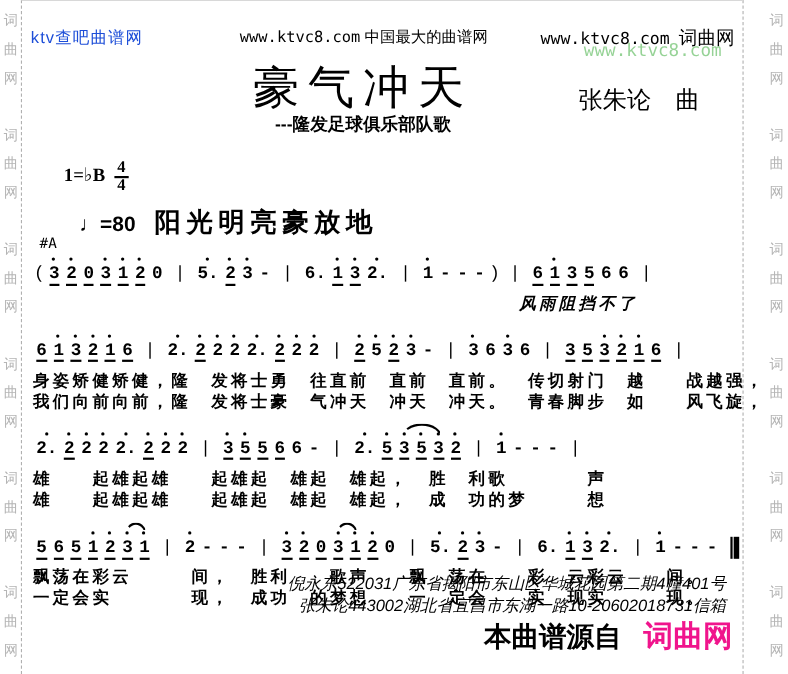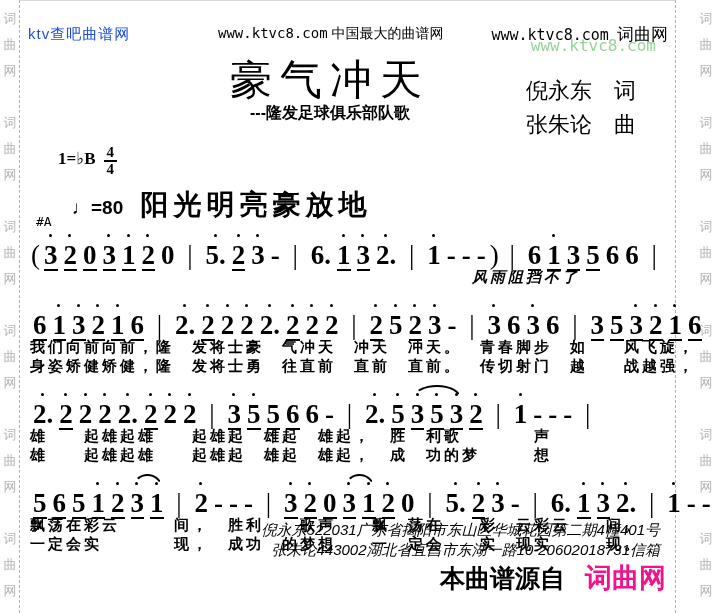--- a/index.html
+++ b/index.html
@@ -38,29 +38,29 @@
 
   
   .keytime { position:absolute; left:58px; top:100px; font-weight:bold; font-size:17px;
     font-family:"Liberation Serif","DejaVu Serif",serif;margin-top:44px; }
   .frac { display:inline-block; vertical-align:middle; margin-left:8px; text-align:center;
     font-size:15px; line-height:1.1; }
   .frac .top { border-bottom:2px solid #000; padding:0 3px; }
 
   
   .tempo { position:absolute; left:72px; top:186px; font-size:19px; font-weight:bold; }
-  .tempo .expr { font-size:28px; letter-spacing:5px; margin-left:12px; }
+  .tempo .expr { font-size:24px; letter-spacing:5px; margin-left:12px; }
   .section-label { position:absolute; left:36px; top:214px; font-size:13px;
     font-family:"DejaVu Sans Mono",monospace; }
 
   
   .systems { position:absolute; left:30px; top:226px; width:624px; }
   .system { margin-bottom:9px; }
-  .notes { font-family:Liberation Serif, serif; font-weight:bold;
-    font-size:27px; white-space:nowrap; padding-top:14px; height:40px; }
+  .notes { font-family:Liberation Mono, monospace; font-weight:bold;
+    font-size:16px; white-space:nowrap; padding-top:14px; height:40px; }
   .tok { display:inline-block; position:relative; margin:0 3px; min-width:9px; text-align:center; line-height:1.05; }
   .tok.ul { border-bottom:2px solid #000; }
   .tok.od::before { content:''; position:absolute; top:-7px; left:50%; margin-left:-2px;
     width:3px; height:3px; border-radius:50%; background:#000; }
   .tok.bar { margin:0 8px; font-weight:normal; }
   .tok.paren { font-weight:normal; margin:0 1px; }
   .finalbar { display:inline-block; width:8px; height:20px; border-left:2px solid #000;
     border-right:5px solid #000; vertical-align:middle; margin-left:9px; }
   .tie { display:inline-block; position:relative; }
   .tie::before { content:''; position:absolute; left:5px; right:5px; top:-14px; height:9px;
@@ -138,21 +138,20 @@
   </div>
   <div class="hdr-right">
     <span class="url">www.ktvc8.com</span>
     <span class="site">词曲网</span>
   </div>
   <div class="hdr-right-wm">www.ktvc8.com</div>
 
   <div class="title">豪气冲天</div>
   <div class="subtitle">---隆发足球俱乐部队歌</div>
   <div class="credits">
-    <div>倪永东　词</div>
     <div>张朱论　曲</div>
   </div>
 
   <div class="keytime">
     <span>1=♭B</span><span class="frac"><span class="top">4</span><br><span>4</span></span>
   </div>
 
   <div class="tempo">
     <span>♩=80</span>
     <span class="expr">阳光明亮豪放地</span>
@@ -162,22 +161,22 @@
   <div class="systems">
     <div class="system sys-0">
       <div class="notes"><span class="tok paren">(</span><span class="tok od ul">3</span><span class="tok od ul">2</span><span class="tok ul">0</span><span class="tok od ul">3</span><span class="tok od ul">1</span><span class="tok od ul">2</span><span class="tok">0</span><span class="tok bar">|</span><span class="tok od">5.</span><span class="tok od ul">2</span><span class="tok od">3</span><span class="tok">-</span><span class="tok bar">|</span><span class="tok">6.</span><span class="tok od ul">1</span><span class="tok od ul">3</span><span class="tok od">2.</span><span class="tok bar">|</span><span class="tok od">1</span><span class="tok">-</span><span class="tok">-</span><span class="tok">-</span><span class="tok paren">)</span><span class="tok bar">|</span><span class="tok ul">6</span><span class="tok od ul">1</span><span class="tok ul">3</span><span class="tok ul">5</span><span class="tok">6</span><span class="tok">6</span><span class="tok bar">|</span></div>
       <div class="lyrics">
           <div class="lyric-row">风雨阻挡不了</div>
         </div>
     </div>
     <div class="system sys-1">
       <div class="notes"><span class="tok ul">6</span><span class="tok od ul">1</span><span class="tok od ul">3</span><span class="tok od ul">2</span><span class="tok od ul">1</span><span class="tok ul">6</span><span class="tok bar">|</span><span class="tok od">2.</span><span class="tok od ul">2</span><span class="tok od">2</span><span class="tok od">2</span><span class="tok od">2.</span><span class="tok od ul">2</span><span class="tok od">2</span><span class="tok od">2</span><span class="tok bar">|</span><span class="tok od ul">2</span><span class="tok od">5</span><span class="tok od ul">2</span><span class="tok od">3</span><span class="tok">-</span><span class="tok bar">|</span><span class="tok od">3</span><span class="tok">6</span><span class="tok od">3</span><span class="tok">6</span><span class="tok bar">|</span><span class="tok ul">3</span><span class="tok ul">5</span><span class="tok od ul">3</span><span class="tok od ul">2</span><span class="tok od ul">1</span><span class="tok ul">6</span><span class="tok bar">|</span></div>
       <div class="lyrics">
+          <div class="lyric-row">身姿矫健矫健，隆　发将士勇　往直前　直前　直前。　传切射门　越　　战越强，</div>
           <div class="lyric-row">我们向前向前，隆　发将士豪　气冲天　冲天　冲天。　青春脚步　如　　风飞旋，</div>
-          <div class="lyric-row">身姿矫健矫健，隆　发将士勇　往直前　直前　直前。　传切射门　越　　战越强，</div>
         </div>
     </div>
     <div class="system sys-2">
       <div class="notes"><span class="tok od">2.</span><span class="tok od ul">2</span><span class="tok od">2</span><span class="tok od">2</span><span class="tok od">2.</span><span class="tok od ul">2</span><span class="tok od">2</span><span class="tok od">2</span><span class="tok bar">|</span><span class="tok od ul">3</span><span class="tok od ul">5</span><span class="tok ul">5</span><span class="tok ul">6</span><span class="tok">6</span><span class="tok">-</span><span class="tok bar">|</span><span class="tok od">2.</span><span class="tok od ul">5</span><span class="tie"><span class="tok od ul">3</span><span class="tok od ul">5</span><span class="tok od ul">3</span></span><span class="tok od ul">2</span><span class="tok bar">|</span><span class="tok od">1</span><span class="tok">-</span><span class="tok">-</span><span class="tok">-</span><span class="tok bar">|</span></div>
       <div class="lyrics">
           <div class="lyric-row">雄　　起雄起雄　　起雄起　雄起　雄起，　胜　利歌　　　　声</div>
           <div class="lyric-row">雄　　起雄起雄　　起雄起　雄起　雄起，　成　功的梦　　　想</div>
         </div>
     </div>
     <div class="system sys-3">

